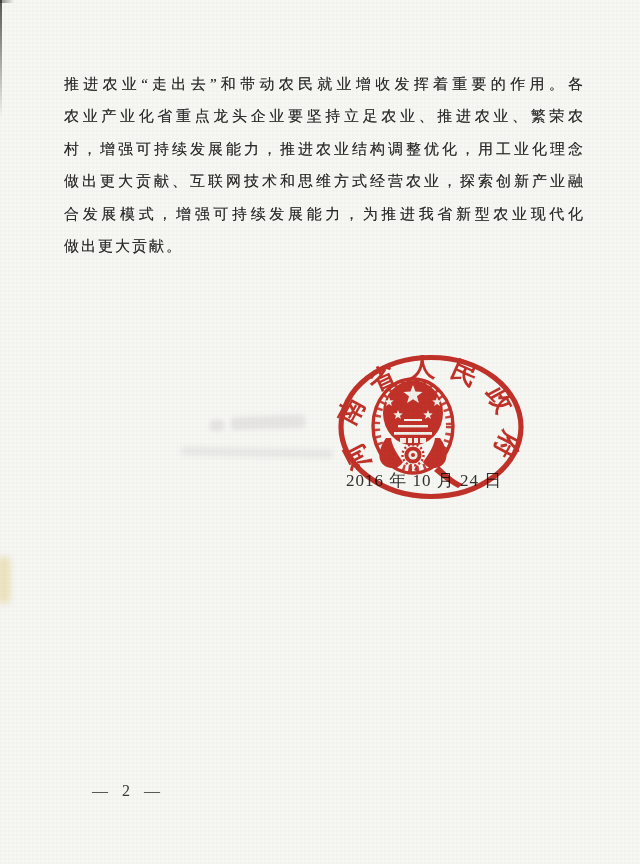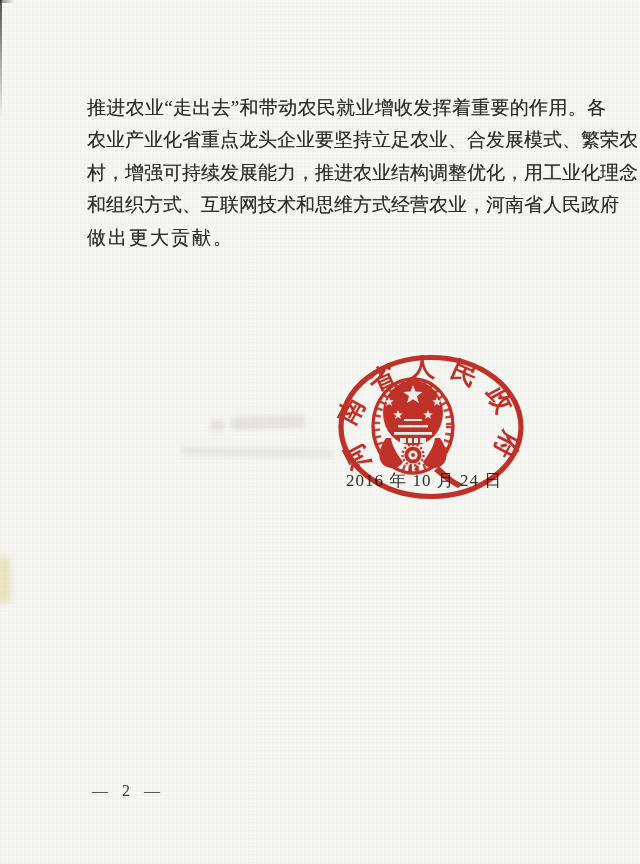--- a/index.html
+++ b/index.html
@@ -25,25 +25,24 @@
   .edge-corner{
     position:absolute;left:0;top:0;width:14px;height:3px;
     background:linear-gradient(to right, rgba(45,45,42,0.55), rgba(45,45,42,0));
   }
   .smudge-yellow{
     position:absolute;left:-2px;top:556px;width:12px;height:48px;
     background:rgba(226,208,140,0.55);filter:blur(3px);border-radius:6px;
   }
   
   .body-text{
-    position:absolute;left:64px;top:92px;width:519px;
-    font-size:19px;line-height:32.4px;
+    position:absolute;left:64px;top:68px;width:519px;
+    font-size:15px;line-height:32.4px;
     color:#2d2c2a;
     text-shadow:0 0 0.4px rgba(45,44,42,0.6);
-    margin-left:23px;
   }
   .line{
     text-align:justify;
     text-align-last:justify;
     text-justify:inter-character;
     white-space:nowrap;
     height:32.4px;
   }
   .line.last{
     text-align:right;text-align-last:left;
@@ -84,23 +83,24 @@
 <body style="--seal-color: #c5281e;">
 
 <div class="page">
 
   <div class="edge-left"></div>
   <div class="edge-corner"></div>
   <div class="smudge-yellow"></div>
 
   <div class="body-text">
     <div class="line">推进农业“走出去”和带动农民就业增收发挥着重要的作用。各</div>
-    <div class="line">农业产业化省重点龙头企业要坚持立足农业、合发展模式、繁荣农</div>
+    <div class="line">农业产业化省重点龙头企业要坚持立足农业、推进农业、繁荣农</div>
     <div class="line">村，增强可持续发展能力，推进农业结构调整优化，用工业化理念</div>
-    <div class="line">和组织方式、互联网技术和思维方式经营农业，河南省人民政府</div>
+    <div class="line">做出更大贡献、互联网技术和思维方式经营农业，探索创新产业融</div>
+    <div class="line">合发展模式，增强可持续发展能力，为推进我省新型农业现代化</div>
     <div class="line last">做出更大贡献。</div>
   </div>
 
   <div class="ghost g1"></div>
   <div class="ghost g2"></div>
   <div class="ghost g3"></div>
 
   <div class="seal-date">2016 年 10 月 24 日</div>
 
   <svg class="seal" viewBox="0 0 202 156" xmlns="http://www.w3.org/2000/svg">

